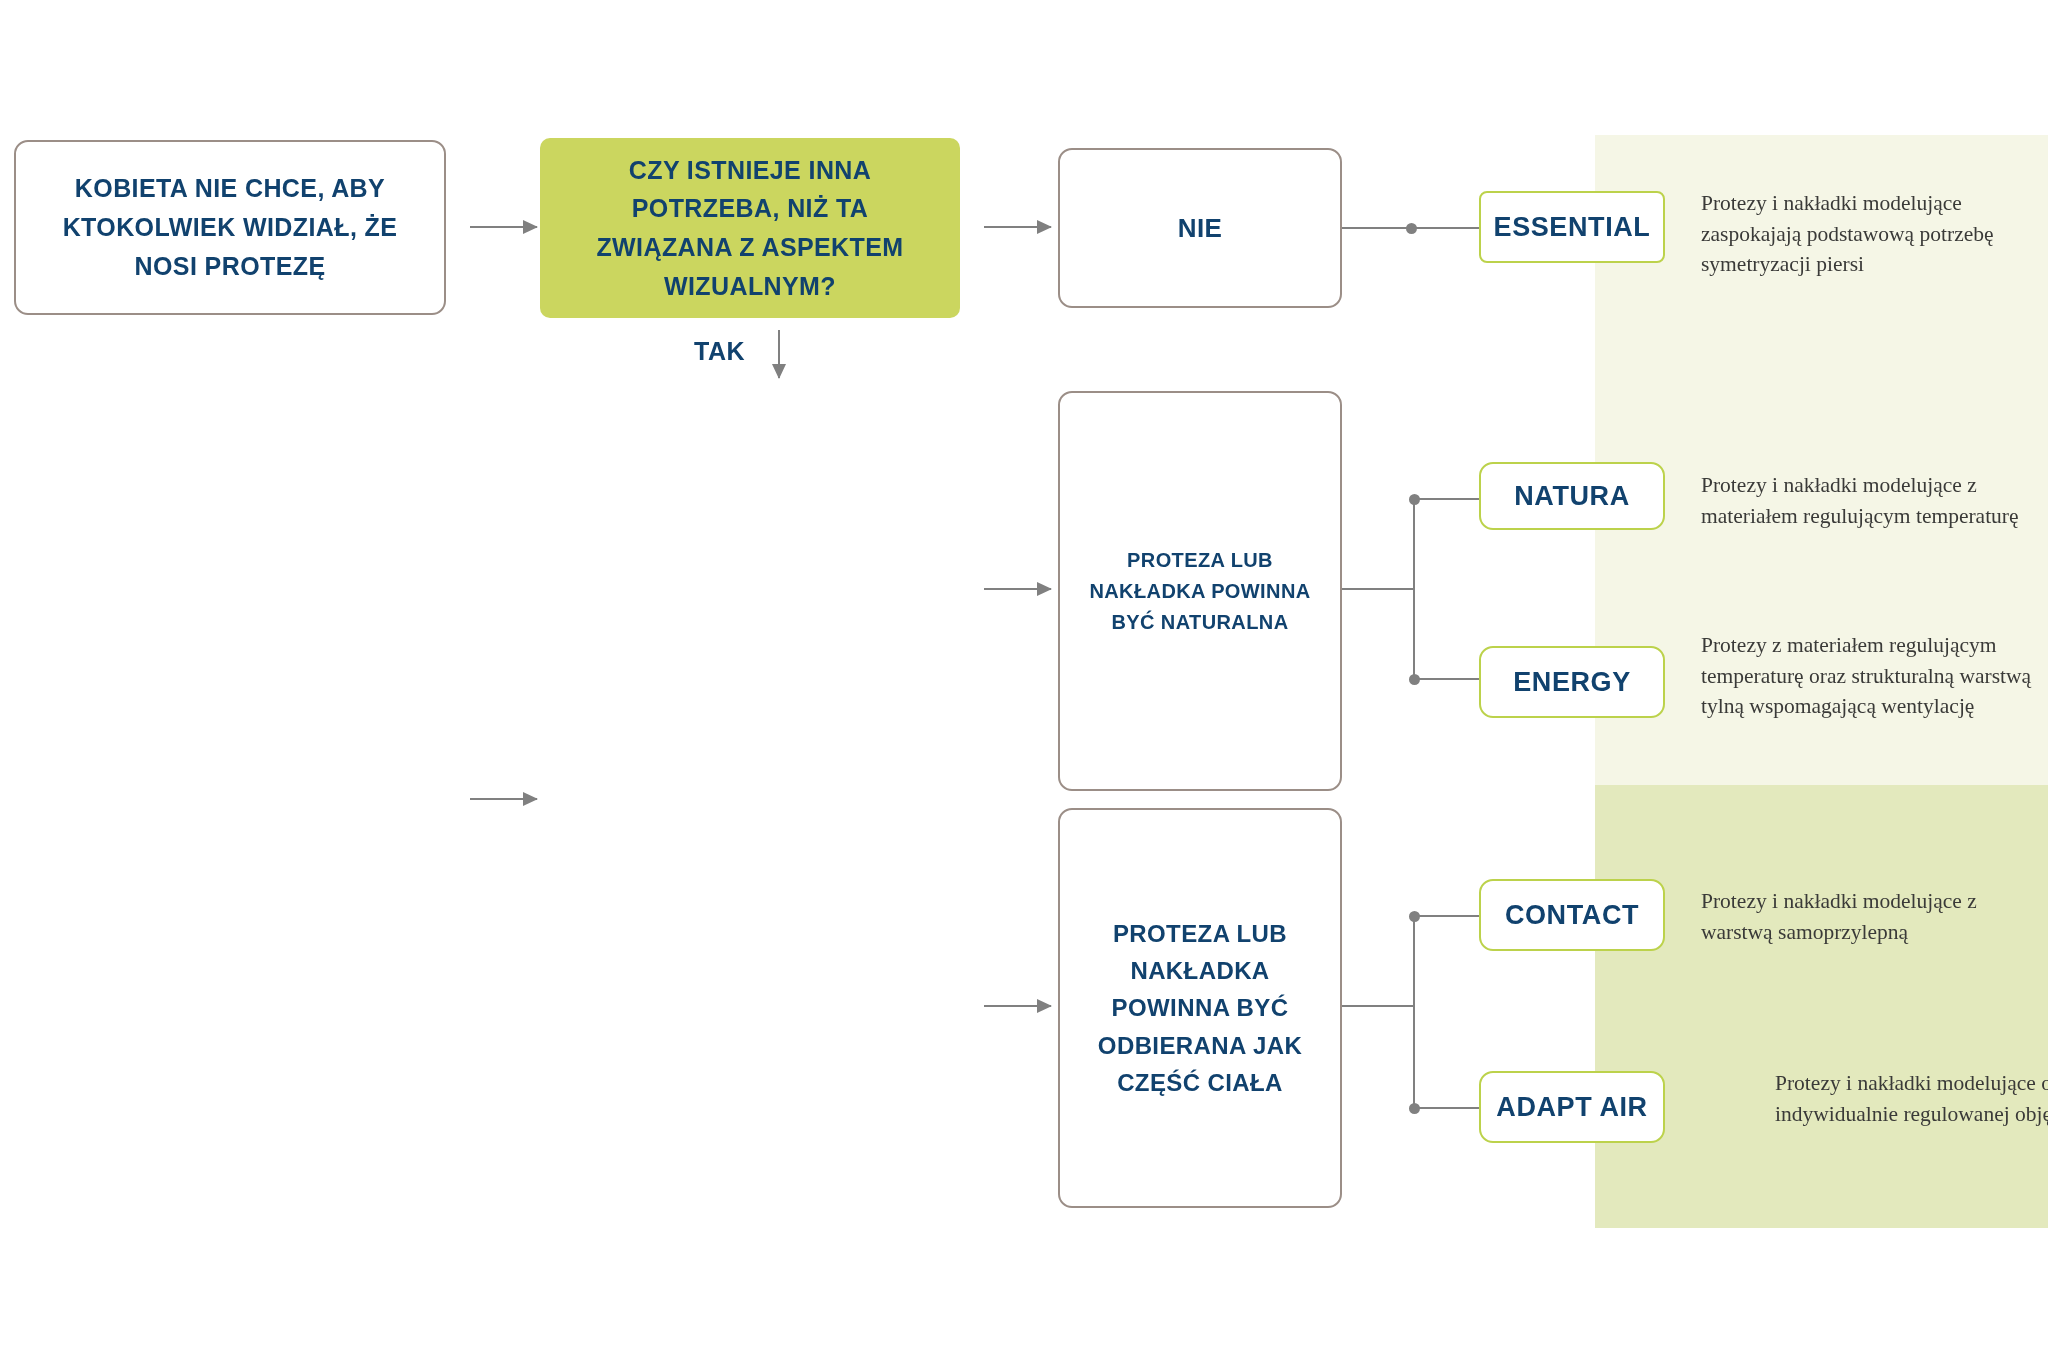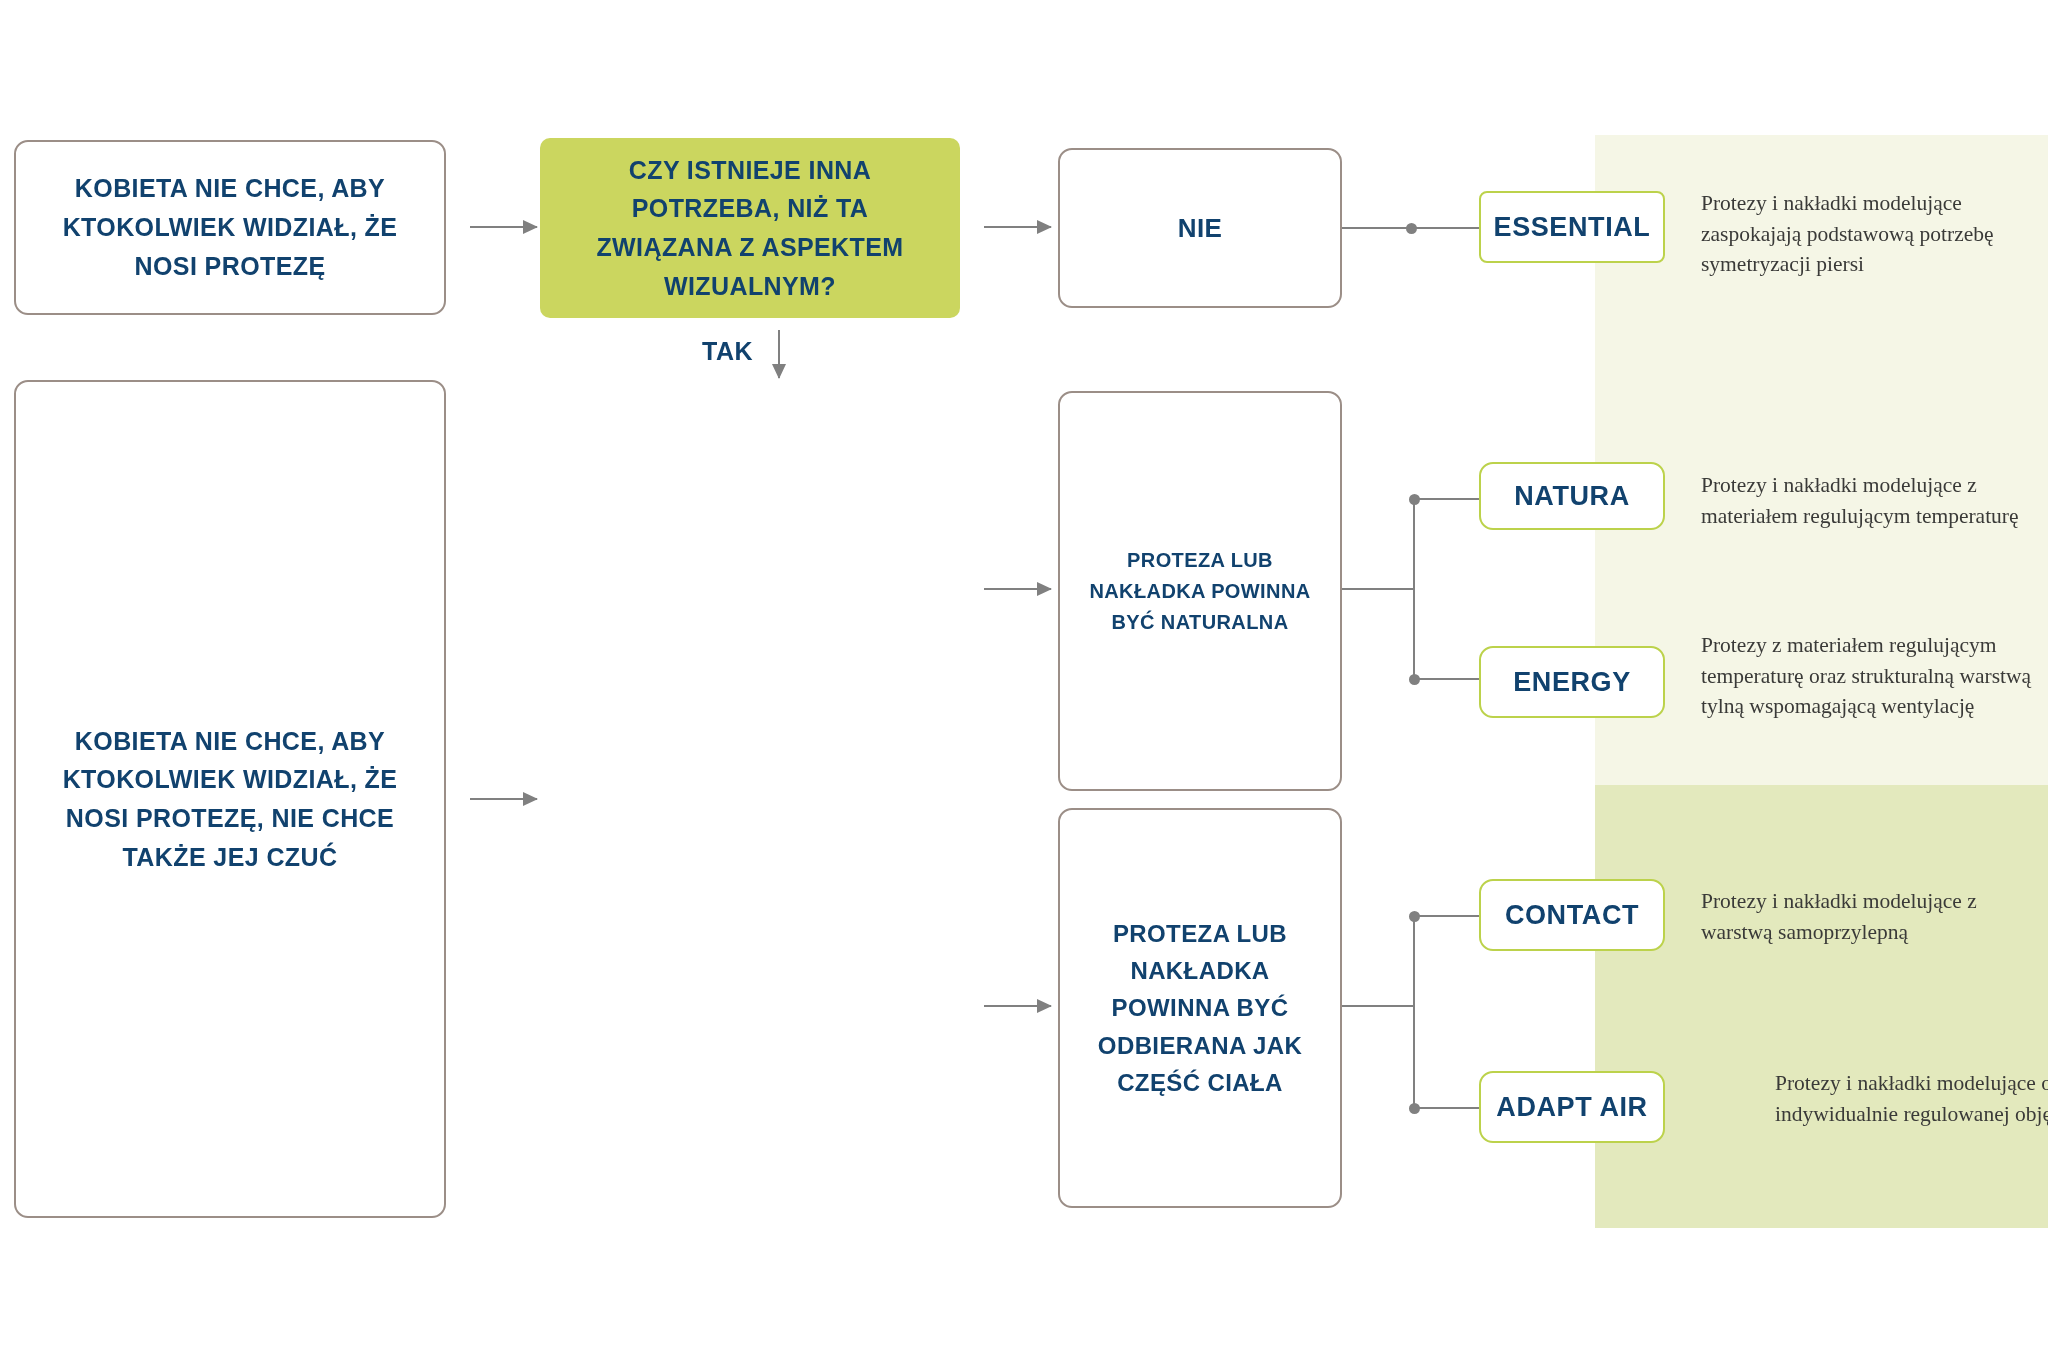--- a/index.html
+++ b/index.html
@@ -125,38 +125,34 @@
     border-left: 7.5px solid transparent;
     border-right: 7.5px solid transparent;
   }
   .edge-label {
     position: absolute;
     color: #11426E;
     font-weight: 700;
     font-size: 25px;
     letter-spacing: 0.5px;
     z-index: 3;
-    margin-left: 8px;
   }
 </style>
 </head>
 <body>
 
 <div id="stage">
 
   <div class="band band-light"></div>
   <div class="band band-dark"></div>
 
   <div class="node node-outline" style="left:14px; top:140px; width:432px; height:175px; font-size:25px; padding:4px 34px;">
     <span>KOBIETA NIE CHCE, ABY KTOKOLWIEK WIDZIAŁ, ŻE NOSI PROTEZĘ</span>
   </div>
 
-  <div class="node node-outline" style="left:14px; top:380px; width:432px; height:838px; font-size:25px; padding:0 26px;">
-    <span>KOBIETA NIE CHCE, ABY KTOKOLWIEK WIDZIAŁ, ŻE NOSI PROTEZĘ, NIE CHCE TAKŻE JEJ CZUĆ</span>
-  </div>
 
   <div class="arrow-h" style="left:470px; top:226px; width:67px;"></div>
   <div class="arrow-h" style="left:470px; top:798px; width:67px;"></div>
 
   <div class="node node-green" style="left:540px; top:138px; width:420px; height:180px; font-size:25px; padding:0 22px;">
     <span>CZY ISTNIEJE INNA POTRZEBA, NIŻ TA ZWIĄZANA Z ASPEKTEM WIZUALNYM?</span>
   </div>
 
 
   <div class="edge-label" style="left:694px; top:337px;">

